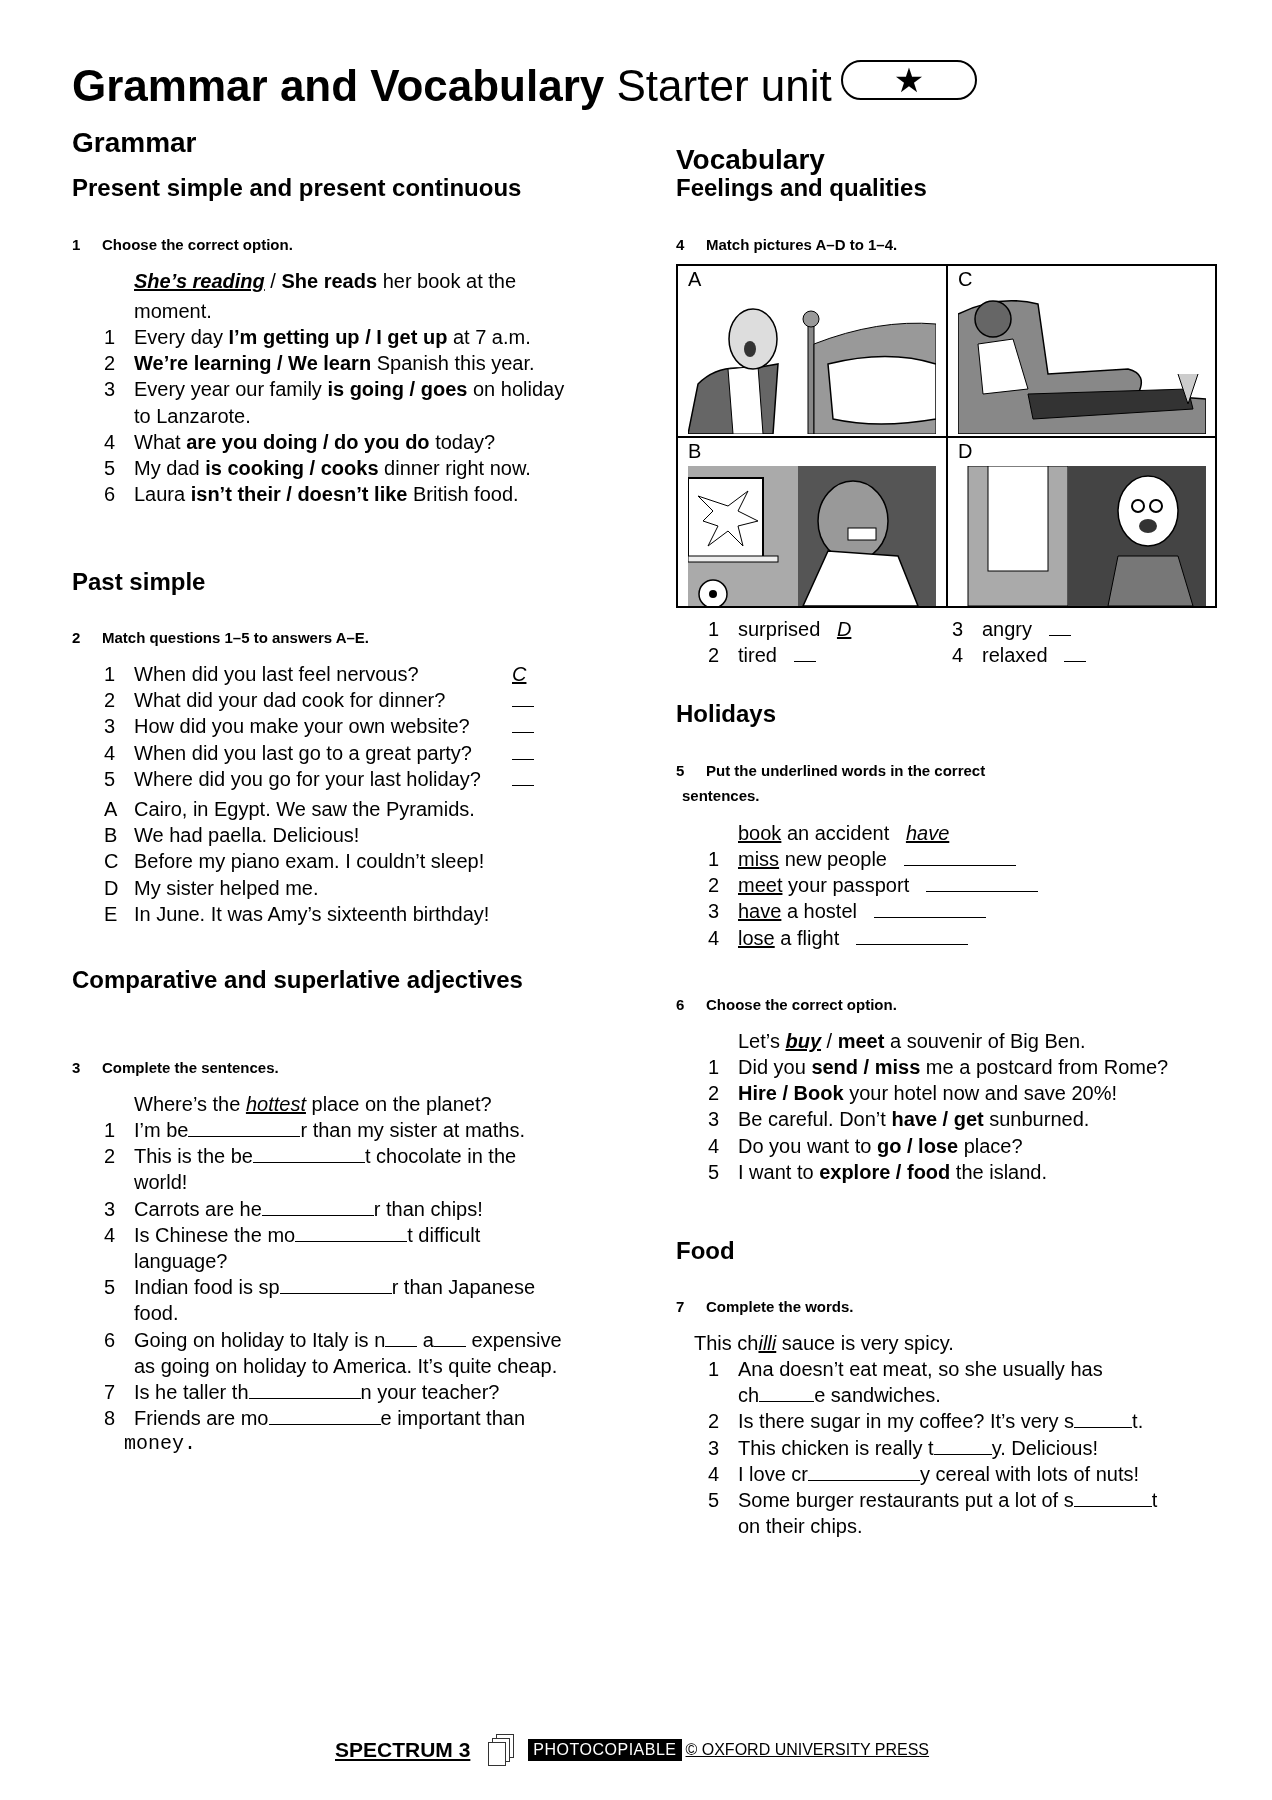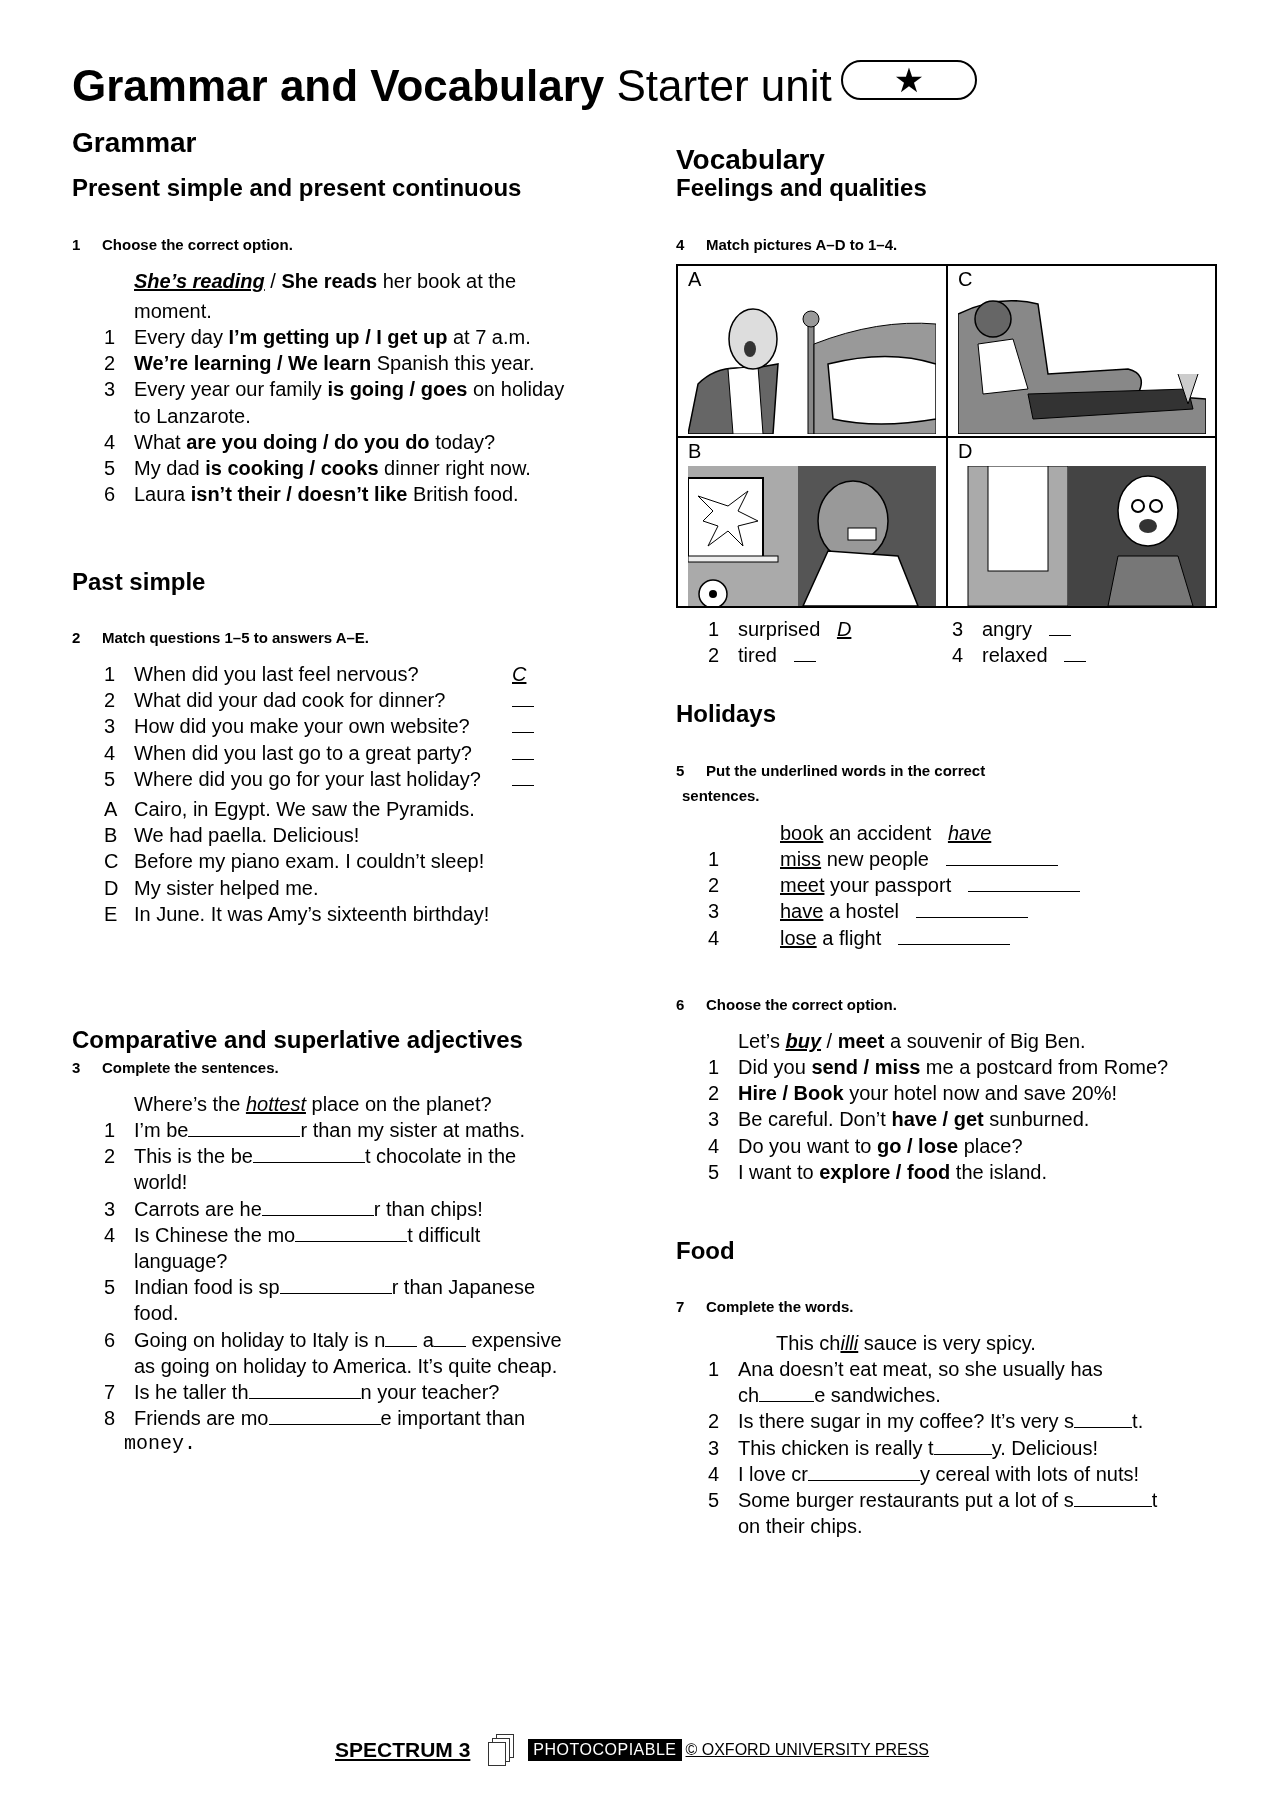--- a/index.html
+++ b/index.html
@@ -8,21 +8,21 @@
   .title b { font-weight: bold; }
   .title .light { font-weight: normal; }
   .star-badge { position: absolute; left: 841px; top: 60px; width: 136px; height: 40px; border: 2px solid #000; border-radius: 22px; box-sizing: border-box; display: flex; align-items: center; justify-content: center; }
   .star-badge span { font-size: 34px; line-height: 34px; }
   .h1 { position: absolute; font-size: 28px; font-weight: bold; white-space: nowrap; }
   .h2 { position: absolute; font-size: 24px; font-weight: bold; white-space: nowrap; }
   .task { position: absolute; font-size: 15px; font-weight: bold; white-space: nowrap; }
   .task .n { display: inline-block; width: 30px; }
   .line { position: absolute; font-size: 20px; line-height: 30px; white-space: nowrap; }
   .line .n { position: absolute; left: -30px; }
-  .u { text-decoration: underline; margin-left: 42px; }
+  .u { text-decoration: underline; }
   .bu { font-weight: bold; font-style: italic; text-decoration: underline; }
   .blank { display: inline-block; border-bottom: 1.5px solid #000; height: 18px; vertical-align: baseline; }
   .ans { font-style: italic; text-decoration: underline; }
   .pics { position: absolute; left: 676px; top: 264px; width: 541px; height: 344px; border: 2px solid #000; box-sizing: border-box; }
   .pic { position: absolute; width: 268px; height: 170px; box-sizing: border-box; }
   .pic .lbl { position: absolute; left: 10px; top: 2px; font-size: 20px; }
   .pic .art { position: absolute; left: 10px; top: 28px; right: 10px; bottom: 2px; }
   .vdiv { position: absolute; left: 268px; top: 0; bottom: 0; border-left: 2px solid #000; }
   .hdiv { position: absolute; left: 0; right: 0; top: 170px; border-top: 2px solid #000; }
   .footer { position: absolute; top: 1733px; left: 335px; height: 34px; display: flex; align-items: center; white-space: nowrap; text-decoration: underline; }
@@ -74,21 +74,21 @@
     <div class="line" style="left:134px;top:711.4000000000001px;"><span class="n">3</span><span>How did you make your own website?</span><span style="position:absolute;left:378px;"><span class="blank" style="width:22px"></span></span></div>
     <div class="line" style="left:134px;top:737.6000000000001px;"><span class="n">4</span><span>When did you last go to a great party?</span><span style="position:absolute;left:378px;"><span class="blank" style="width:22px"></span></span></div>
     <div class="line" style="left:134px;top:763.8000000000002px;"><span class="n">5</span><span>Where did you go for your last holiday?</span><span style="position:absolute;left:378px;"><span class="blank" style="width:22px"></span></span></div>
     <div class="line" style="left:134px;top:794.0000000000002px;"><span class="n">A</span><span>Cairo, in Egypt. We saw the Pyramids.</span></div>
     <div class="line" style="left:134px;top:820.2000000000003px;"><span class="n">B</span><span>We had paella. Delicious!</span></div>
     <div class="line" style="left:134px;top:846.4000000000003px;"><span class="n">C</span><span>Before my piano exam. I couldn’t sleep!</span></div>
     <div class="line" style="left:134px;top:872.6000000000004px;"><span class="n">D</span><span>My sister helped me.</span></div>
     <div class="line" style="left:134px;top:898.8000000000004px;"><span class="n">E</span><span>In June. It was Amy’s sixteenth birthday!</span></div>
   </div>
 
-<div class="h2" style="left:72px;top:1026px;">Comparative and superlative adjectives</div>
+<div class="h2" style="left:72px;top:966px;">Comparative and superlative adjectives</div>
 <div class="task" style="left:72px;top:1059px;">
   <span class="n">3</span><span>Complete the sentences.</span>
 </div>
 <div class="line" style="left:134px;top:1089px;">
   <span>Where’s the </span><span class="ans">hottest</span><span> place on the planet?</span>
 </div>
 <div id="t3items">
     <div class="line" style="left:134px;top:1115px;"><span class="n">1</span><span>I’m be</span><span class="blank" style="width:112px"></span><span>r than my sister at maths.</span></div>
     <div class="line" style="left:134px;top:1141.2px;"><span class="n">2</span><span>This is the be</span><span class="blank" style="width:112px"></span><span>t chocolate in the</span></div>
     <div class="line" style="left:134px;top:1167.4px;">world!</div>
@@ -202,21 +202,21 @@
     <div class="line" style="left:738px;top:1078.2px;"><span class="n">2</span><span></span><b>Hire / Book</b><span> your hotel now and save 20%!</span></div>
     <div class="line" style="left:738px;top:1104.4px;"><span class="n">3</span><span>Be careful. Don’t </span><b>have / get</b><span> sunburned.</span></div>
     <div class="line" style="left:738px;top:1130.6000000000001px;"><span class="n">4</span><span>Do you want to </span><b>go / lose</b><span> place?</span></div>
     <div class="line" style="left:738px;top:1156.8000000000002px;"><span class="n">5</span><span>I want to </span><b>explore / food</b><span> the island.</span></div>
   </div>
 
 <div class="h2" style="left:676px;top:1237px;">Food</div>
 <div class="task" style="left:676px;top:1298px;">
   <span class="n">7</span><span>Complete the words.</span>
 </div>
-<div class="line" style="left:776px;top:1328px;">
+<div class="line" style="left:694px;top:1328px;">
   <span>This ch</span><span class="ans">illi</span><span> sauce is very spicy.</span>
 </div>
 <div id="t7items">
     <div class="line" style="left:738px;top:1354px;"><span class="n">1</span><span>Ana doesn’t eat meat, so she usually has</span></div>
     <div class="line" style="left:738px;top:1380.2px;"><span>ch</span><span class="blank" style="width:55px"></span><span>e sandwiches.</span></div>
     <div class="line" style="left:738px;top:1406.4px;"><span class="n">2</span><span>Is there sugar in my coffee? It’s very s</span><span class="blank" style="width:58px"></span><span>t.</span></div>
     <div class="line" style="left:738px;top:1432.6000000000001px;"><span class="n">3</span><span>This chicken is really t</span><span class="blank" style="width:58px"></span><span>y. Delicious!</span></div>
     <div class="line" style="left:738px;top:1458.8000000000002px;"><span class="n">4</span><span>I love cr</span><span class="blank" style="width:112px"></span><span>y cereal with lots of nuts!</span></div>
     <div class="line" style="left:738px;top:1485.0000000000002px;"><span class="n">5</span><span>Some burger restaurants put a lot of s</span><span class="blank" style="width:78px"></span><span>t</span></div>
     <div class="line" style="left:738px;top:1511.2000000000003px;">on their chips.</div>

